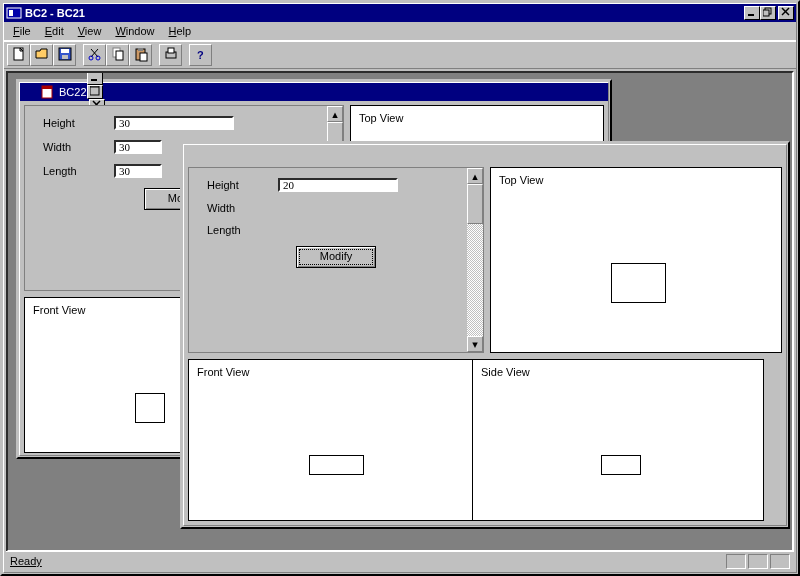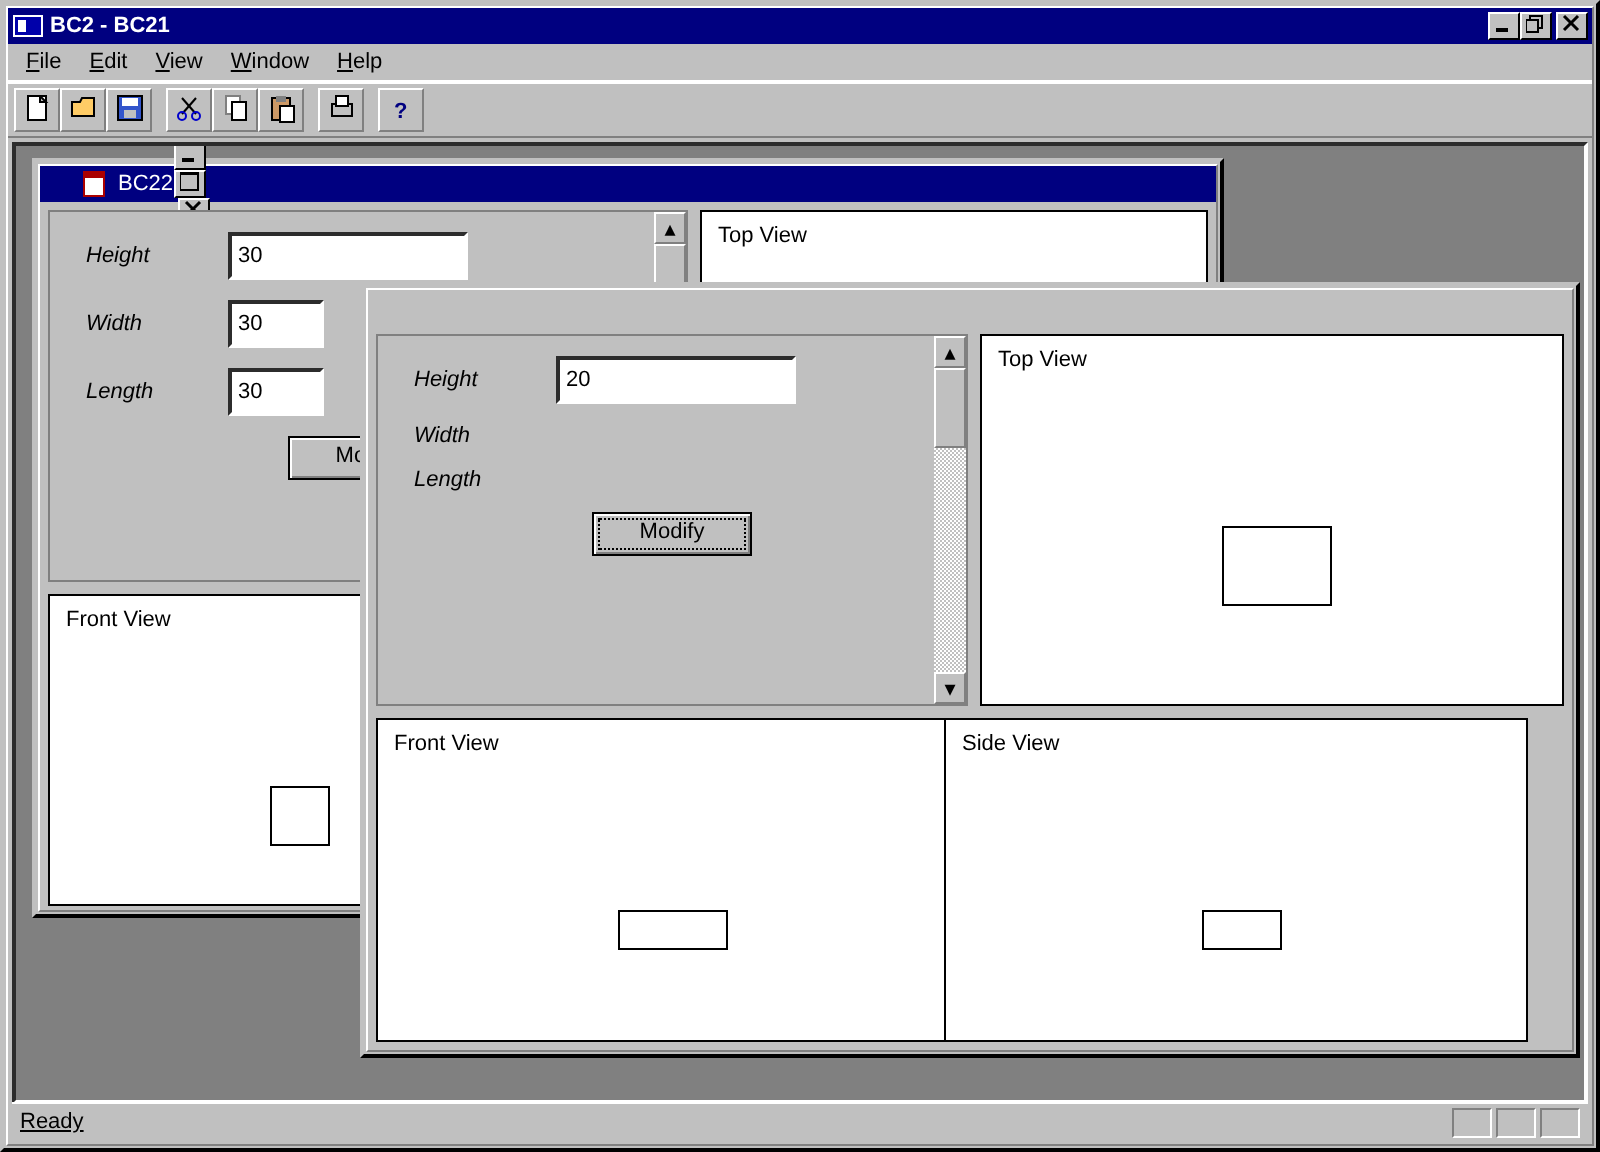--- a/index.html
+++ b/index.html
@@ -37,22 +37,22 @@
 .child-titlebar .icon { width: 16px; height: 16px; margin-right: 3px; }
 
 
 .panels { position: absolute; top: 18px; left: 0; right: 0; bottom: 0; }
 .panel { position: absolute; background: #fff; border: 1px solid #000; }
 .panel.form-panel { background: #c0c0c0; }
 .panel-title { font-weight: normal; padding: 6px 8px; color: #000; }
 
 
 .form-row { display: flex; align-items: center; margin: 10px 18px; }
-.form-row label { width: 71px; font-style: italic; }
-.text-input { width: 120px; height: 24px; background: #fff; border: 2px inset; border-color: #808080 #fff #fff #808080; padding: 1px 3px; font-size: 11px; }
+.form-row label { width: 71px; }
+.text-input { width: 120px; height: 14px; background: #fff; border: 2px inset; border-color: #808080 #fff #fff #808080; padding: 1px 3px; font-size: 11px; font-family: Liberation Serif, serif; }
 .modify-btn { width: 80px; height: 22px; background: #c0c0c0; border: 1px solid #000; box-shadow: inset 1px 1px #fff, inset -1px -1px #808080; cursor: pointer; display:block; margin: 10px auto 0; text-align:center; line-height:18px; }
 .modify-btn.focused { border: 1px solid #000; outline: 1px dotted #000; outline-offset: -4px; }
 
 
 .vscroll { position: absolute; right: 0; top: 0; bottom: 0; width: 16px; background: #c0c0c0; }
 .vscroll .arrow { height: 16px; background: #c0c0c0; border: 1px solid; border-color: #fff #808080 #808080 #fff; display:flex;align-items:center;justify-content:center; }
 .vscroll .track { position: absolute; top: 16px; bottom: 16px; left: 0; right: 0; background: repeating-conic-gradient(#c0c0c0 0% 25%, #fff 0% 50%) 50% / 2px 2px; }
 .vscroll .thumb { position:absolute; left:0; right:0; background:#c0c0c0; border:1px solid; border-color:#fff #808080 #808080 #fff; }
 .vscroll .arrow.bot { position:absolute; bottom:0; left:0; right:0; }
 

